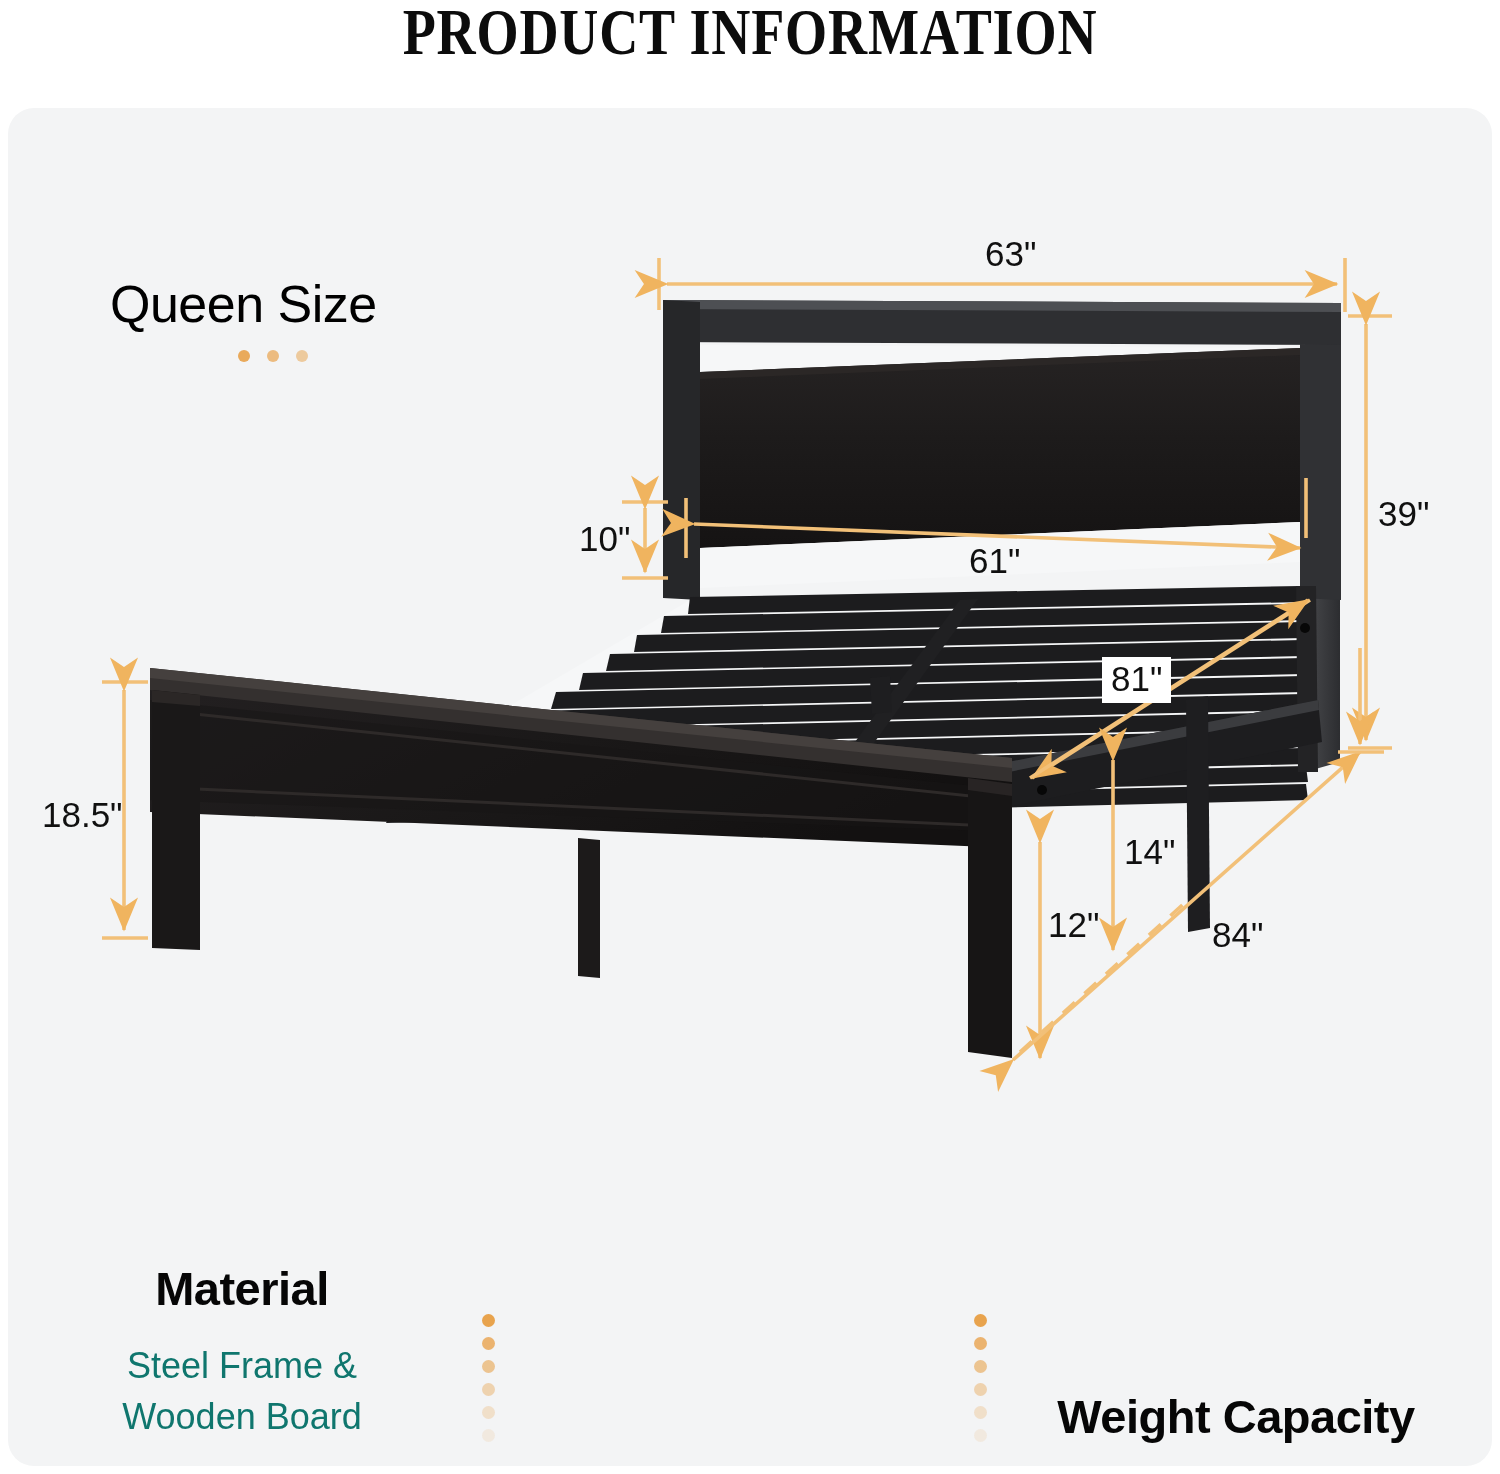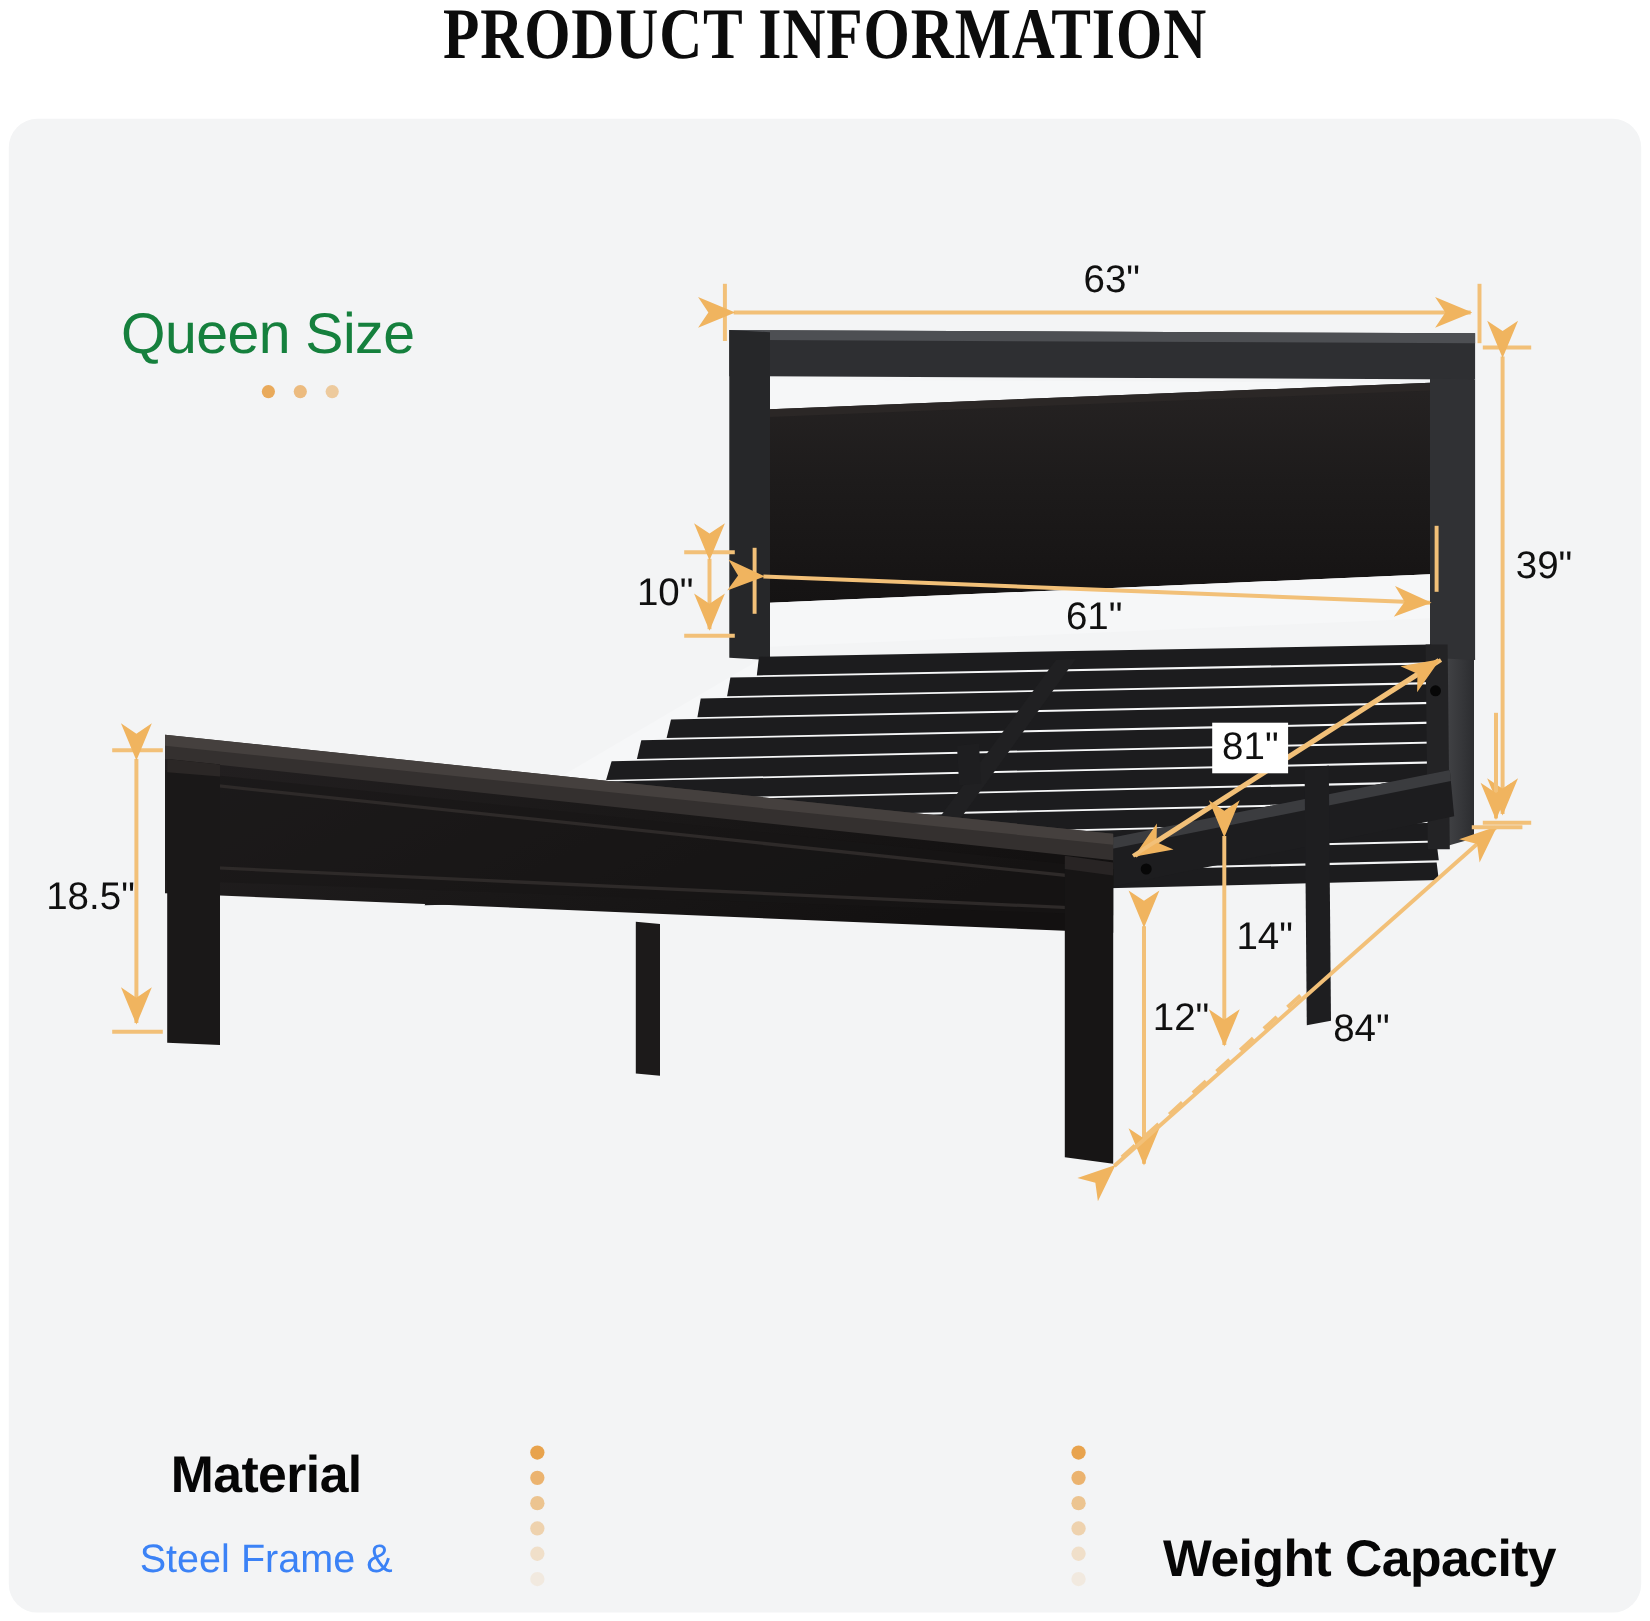--- a/index.html
+++ b/index.html
@@ -16,21 +16,21 @@
     transform:scaleX(0.82);transform-origin:center top;white-space:nowrap;
   }
   
   #card{
     position:absolute;left:8px;top:108px;width:1484px;height:1358px;
     background:#f3f4f5;border-radius:26px;overflow:hidden;
   }
   
   #size-block{position:absolute;left:110px;top:278px;}
   #size-label{
-    font-size:52px;font-weight:300;color:#15803d;letter-spacing:-0.5px;
+    font-size:52px;font-weight:300;color:#000000;letter-spacing:-0.5px;
     line-height:1;white-space:nowrap;
   }
   #size-dots{margin-top:20px;margin-left:128px;display:flex;gap:17px;}
   #size-dots i{display:block;width:12px;height:12px;border-radius:50%;background:#e8a34d;}
   #size-dots i:nth-child(1){opacity:.92}
   #size-dots i:nth-child(2){opacity:.70}
   #size-dots i:nth-child(3){opacity:.52}
 
   
   #bed-svg{position:absolute;left:0;top:0;width:1500px;height:1474px;}
@@ -48,21 +48,21 @@
     display:flex;align-items:flex-end;
   }
   .spec-col{flex:0 0 auto;text-align:center;}
   .spec-col.c1{width:440px;margin-left:18px;}
   .spec-col.c2{width:440px;}
   .spec-col.c3{width:460px;}
   .spec-title{
     font-size:47px;font-weight:bold;color:#060606;line-height:1.06;
     white-space:nowrap;letter-spacing:-0.5px;
   }
-  .spec-body{margin-top:26px;font-size:36px;font-weight:300;color:#3b82f6;line-height:1.42;}
+  .spec-body{margin-top:26px;font-size:36px;font-weight:300;color:#0f766e;line-height:1.42;}
   .spec-body div{white-space:nowrap;}
   .divider{
     flex:0 0 auto;width:52px;padding-top:62px;
     display:flex;flex-direction:column;align-items:center;gap:10px;
   }
   .divider i{display:block;width:13px;height:13px;border-radius:50%;background:#e8a34d;}
   .divider i:nth-child(1){opacity:1}
   .divider i:nth-child(2){opacity:.80}
   .divider i:nth-child(3){opacity:.60}
   .divider i:nth-child(4){opacity:.42}
@@ -229,20 +229,21 @@
 <div class="dim" style="left:1124px;top:832px;">14"</div>
 <div class="dim" style="left:1048px;top:905px;">12"</div>
 <div class="dim" style="left:1212px;top:915px;">84"</div>
 
 <div id="specs">
 
   <div class="spec-col c1">
     <div class="spec-title">Material</div>
     <div class="spec-body">
       <div>Steel Frame &amp;</div>
+      <div>Wooden Board</div>
     </div>
   </div>
 
   <div class="divider">
     <i></i>
       <i></i>
       <i></i>
       <i></i>
       <i></i>
       <i></i>

